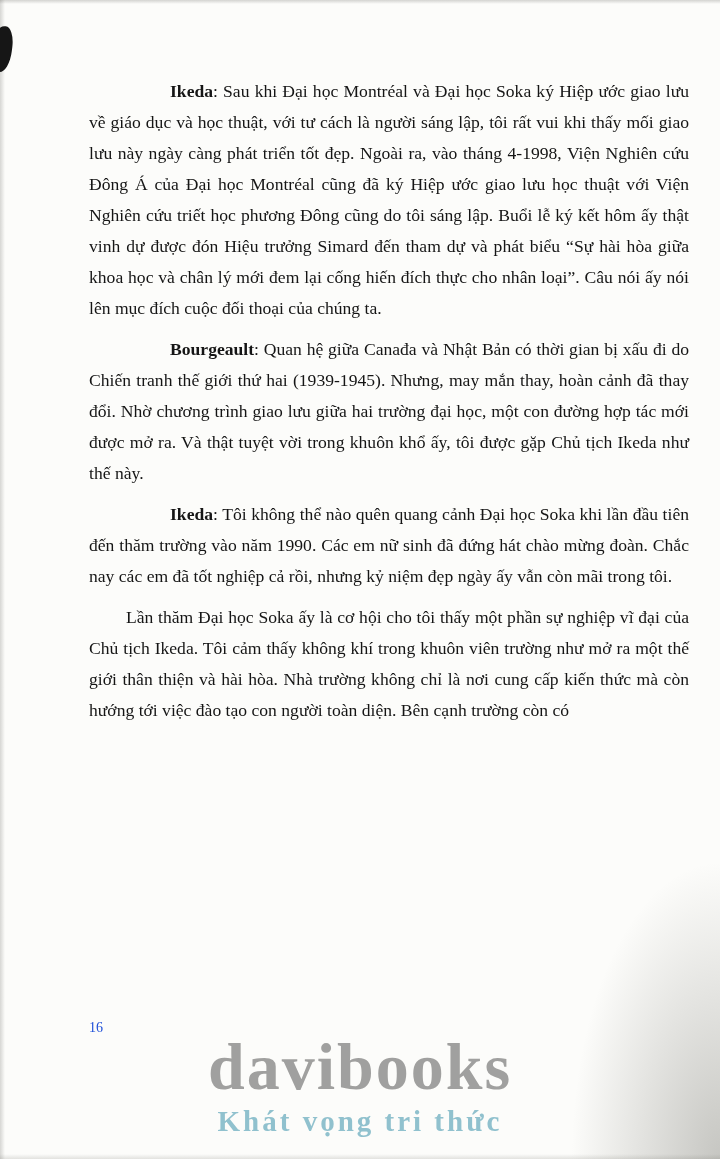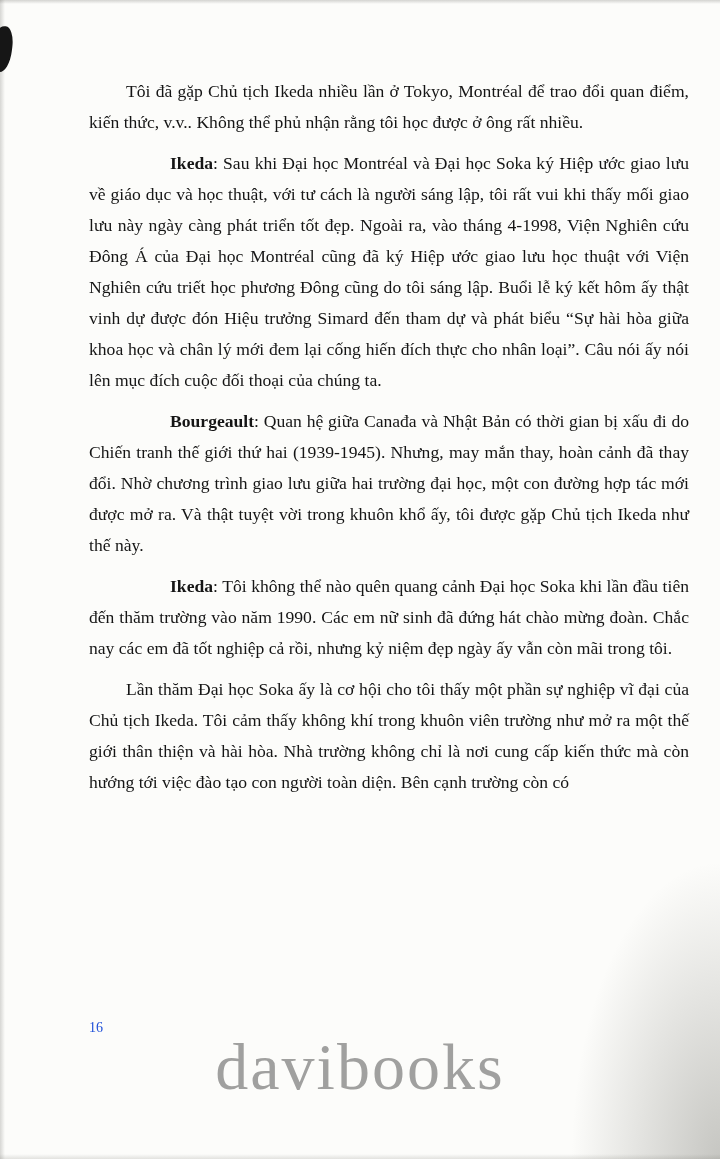--- a/index.html
+++ b/index.html
@@ -69,20 +69,21 @@
     color: #1d4ed8;
   }
   
   .watermark {
     position: absolute;
     left: 0;
     right: 0;
     top: 1032px;
     text-align: center;
     pointer-events: none;
+    font-weight: bold;
   }
   .wm-title {
     font-family: "Liberation Serif", "DejaVu Serif", serif;
     font-size: 66px;
     line-height: 70px;
     color: rgba(125, 125, 123, 0.72);
     letter-spacing: 2px;
   }
   .wm-subtitle {
     margin-top: 2px;
@@ -99,31 +100,31 @@
 <div class="page">
 
   <div class="edge-top"></div>
   <div class="edge-left"></div>
   <div class="ink-blob"></div>
   <div class="corner-br"></div>
   <div class="edge-bottom"></div>
 
   <div class="content">
 
-    <p class="para"><span>Tôi đã gặp Chủ tịch Ikeda nhiều lần ở Tokyo, Montréal để trao đổi quan điểm, kiến thức, v.v.. Không thể phủ nhận rằng tôi học được ở ông rất nhiều.</span></p>
 
     <p class="para"><span class="speaker">Ikeda</span><span>: Sau khi Đại học Montréal và Đại học Soka ký Hiệp ước giao lưu về giáo dục và học thuật, với tư cách là người sáng lập, tôi rất vui khi thấy mối giao lưu này ngày càng phát triển tốt đẹp. Ngoài ra, vào tháng 4-1998, Viện Nghiên cứu Đông Á của Đại học Montréal cũng đã ký Hiệp ước giao lưu học thuật với Viện Nghiên cứu triết học phương Đông cũng do tôi sáng lập. Buổi lễ ký kết hôm ấy thật vinh dự được đón Hiệu trưởng Simard đến tham dự và phát biểu “Sự hài hòa giữa khoa học và chân lý mới đem lại cống hiến đích thực cho nhân loại”. Câu nói ấy nói lên mục đích cuộc đối thoại của chúng ta.</span></p>
 
     <p class="para"><span class="speaker">Bourgeault</span><span>: Quan hệ giữa Canađa và Nhật Bản có thời gian bị xấu đi do Chiến tranh thế giới thứ hai (1939-1945). Nhưng, may mắn thay, hoàn cảnh đã thay đổi. Nhờ chương trình giao lưu giữa hai trường đại học, một con đường hợp tác mới được mở ra. Và thật tuyệt vời trong khuôn khổ ấy, tôi được gặp Chủ tịch Ikeda như thế này.</span></p>
 
     <p class="para"><span class="speaker">Ikeda</span><span>: Tôi không thể nào quên quang cảnh Đại học Soka khi lần đầu tiên đến thăm trường vào năm 1990. Các em nữ sinh đã đứng hát chào mừng đoàn. Chắc nay các em đã tốt nghiệp cả rồi, nhưng kỷ niệm đẹp ngày ấy vẫn còn mãi trong tôi.</span></p>
 
     <p class="para"><span>Lần thăm Đại học Soka ấy là cơ hội cho tôi thấy một phần sự nghiệp vĩ đại của Chủ tịch Ikeda. Tôi cảm thấy không khí trong khuôn viên trường như mở ra một thế giới thân thiện và hài hòa. Nhà trường không chỉ là nơi cung cấp kiến thức mà còn hướng tới việc đào tạo con người toàn diện. Bên cạnh trường còn có</span></p>
 
   </div>
 
   <div class="page-number">16</div>
 
   <div class="watermark">
     <div class="wm-title">davibooks</div>
+    <div class="wm-subtitle">Khát vọng tri thức</div>
   </div>
 
 </div>
 
 </body></html>

